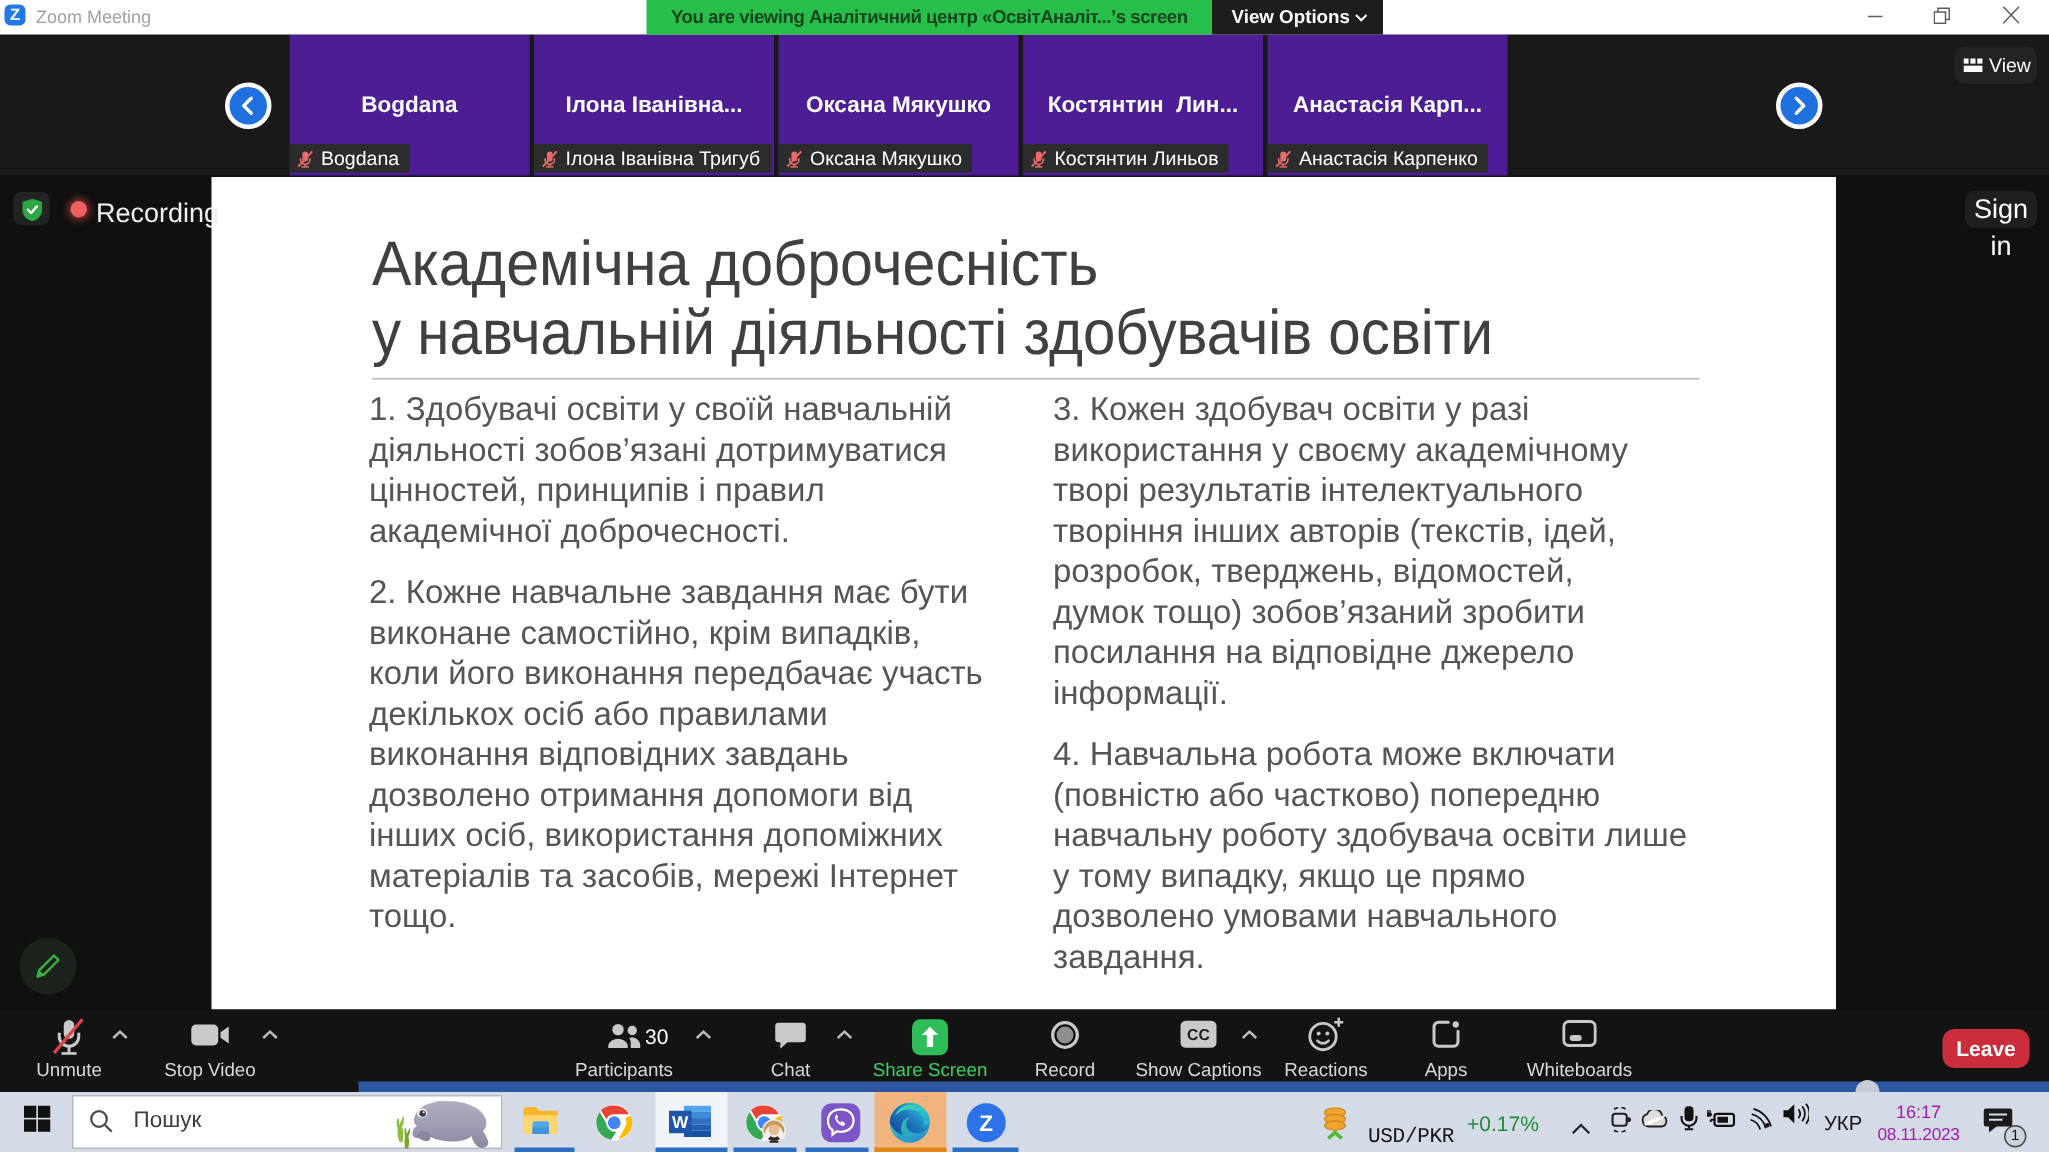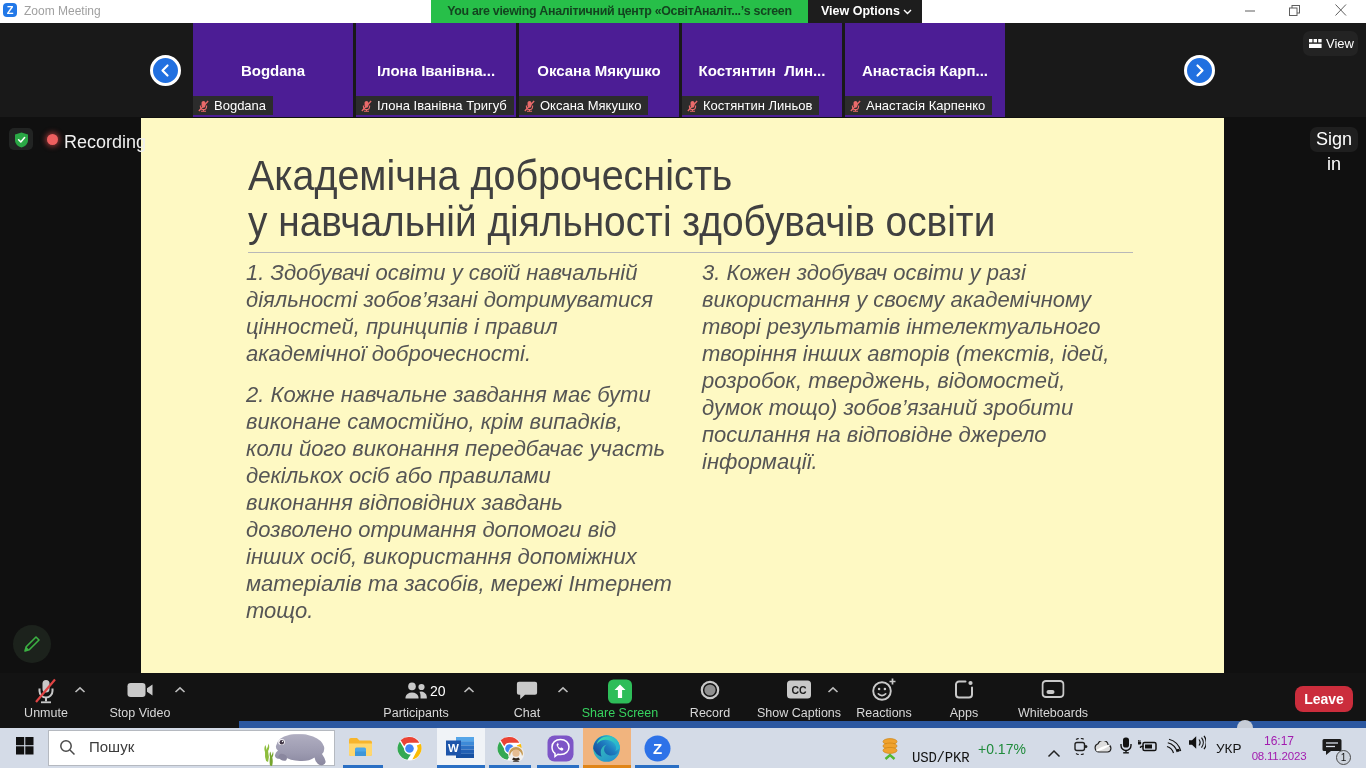--- a/index.html
+++ b/index.html
@@ -30,41 +30,41 @@
   .navbtn { position:absolute; width:31px; height:31px; border-radius:50%; background:#2170e0;
     border:3px solid #fff; }
   .navbtn svg { position:absolute; left:5px; top:5px; }
   #viewbtn { left:1303px; top:8px; width:55px; height:25px; background:#232323; border-radius:7px;
     color:#fff; font-size:13px; line-height:25px; }
   #viewbtn svg { position:absolute; left:6px; top:6px; }
   #viewbtn span { position:absolute; left:23px; }
 
   
   #main { left:0; top:117px; width:1366px; height:556px; background:#101010; }
-  #slide { left:141px; top:1px; width:1083px; height:555px; background:#fef9c3; }
+  #slide { left:141px; top:1px; width:1083px; height:555px; background:#ffffff; }
   #recbadge { left:9px; top:11px; width:24px; height:22px; background:#222423; border-radius:5px; }
   #recbadge svg { position:absolute; left:4.5px; top:3.5px; }
   #recdot { left:47px; top:17px; width:11px; height:11px; border-radius:50%; background:#ee5f5f;
     box-shadow:0 0 5px 2px rgba(235,80,80,.5); }
   #rectext { left:64px; top:15px; font-size:18px; color:#f0f0f0; }
   #signin { left:1310px; top:10px; width:48px; height:25px; background:#1f1f1f; border-radius:7px;
     color:#fff; font-size:18px; text-align:center; line-height:25px; }
   #pencil { left:13px; top:508px; width:38px; height:38px; border-radius:50%; background:#1c221c; }
   #pencil svg { position:absolute; left:9px; top:9px; }
 
   
   #slidetitle { left:107px; top:35px; font-size:42px; line-height:46px; color:#404040;
     white-space:nowrap; }
   #slidetitle span { display:inline-block; transform-origin:0 0; }
   #rule { left:107px; top:134px; width:885px; height:1px; background:#b8b8b8; }
   .col { position:absolute; top:140.5px; font-size:22px; line-height:27px; color:#555555;
     white-space:nowrap; }
   #col1 { left:105px; }
   #col2 { left:561px; }
-  .col p { margin-bottom:14px;font-style:italic; }
+  .col p { margin-bottom:14px; }
 
   
   #toolbar { left:0; top:673px; width:1366px; height:55px; background:#131313; }
   .titem { position:absolute; top:0; height:55px; }
   .ticn { position:absolute; top:7px; left:50%; transform:translateX(-50%); }
   .tlab { position:absolute; top:33px; left:50%; transform:translateX(-50%); color:#d8d8d8;
     font-size:12.5px; white-space:nowrap; }
   .caret { position:absolute; top:13px; }
   #bluestrip { left:239px; top:720.5px; width:1127px; height:7.5px; background:#2b57a0; }
   #graybump { left:1237px; top:720px; width:16px; height:16px; border-radius:50%; background:#c6ccd6; }
@@ -91,20 +91,21 @@
   <div class="abs" id="main">
     <div class="abs" id="slide">
       <div class="abs" id="slidetitle"><span style="transform:scaleX(.9395)">Академічна доброчесність</span><br><span style="transform:scaleX(.9247)">у навчальній діяльності здобувачів освіти</span></div>
       <div class="abs" id="rule"></div>
       <div class="col" id="col1">
         <p>1. Здобувачі освіти у своїй навчальній<br>діяльності зобов’язані дотримуватися<br>цінностей, принципів і правил<br>академічної доброчесності.</p>
         <p>2. Кожне навчальне завдання має бути<br>виконане самостійно, крім випадків,<br>коли його виконання передбачає участь<br>декількох осіб або правилами<br>виконання відповідних завдань<br>дозволено отримання допомоги від<br>інших осіб, використання допоміжних<br>матеріалів та засобів, мережі Інтернет<br>тощо.</p>
       </div>
       <div class="col" id="col2">
         <p>3. Кожен здобувач освіти у разі<br>використання у своєму академічному<br>творі результатів інтелектуального<br>творіння інших авторів (текстів, ідей,<br>розробок, тверджень, відомостей,<br>думок тощо) зобов’язаний зробити<br>посилання на відповідне джерело<br>інформації.</p>
+        <p>4. Навчальна робота може включати<br>(повністю або частково) попередню<br>навчальну роботу здобувача освіти лише<br>у тому випадку, якщо це прямо<br>дозволено умовами навчального<br>завдання.</p>
       </div>
     </div>
     <div class="abs" id="recbadge">
         <svg width="15" height="16" viewBox="0 0 15 16">
           <path d="M7.5 0.5 L14 2.5 V8 C14 12 11 14.5 7.5 15.5 C4 14.5 1 12 1 8 V2.5 Z" fill="#2aa845"></path>
           <path d="M4.6 7.8 L6.8 10 L10.6 5.6" fill="none" stroke="#fff" stroke-width="1.6" stroke-linecap="round" stroke-linejoin="round"></path>
         </svg>
       </div>
     <div class="abs" id="recdot"></div>
     <div class="abs" id="rectext">Recording</div>
@@ -311,21 +312,21 @@
       </svg>
       <svg class="caret" style="left: 463px; position: absolute;" width="12" height="8" viewBox="0 0 12 8">
         <path d="M1.5 6 L6 1.8 L10.5 6" fill="none" stroke="#bdbdbd" stroke-width="1.6"></path>
       </svg>
       <svg class="caret" style="left: 557px; position: absolute;" width="12" height="8" viewBox="0 0 12 8">
         <path d="M1.5 6 L6 1.8 L10.5 6" fill="none" stroke="#bdbdbd" stroke-width="1.6"></path>
       </svg>
       <svg class="caret" style="left: 827px; position: absolute;" width="12" height="8" viewBox="0 0 12 8">
         <path d="M1.5 6 L6 1.8 L10.5 6" fill="none" stroke="#bdbdbd" stroke-width="1.6"></path>
       </svg>
-      <div class="abs" style="left: 430px; top: 10px; color: rgb(255, 255, 255); font-size: 14px;">20</div>
+      <div class="abs" style="left: 430px; top: 10px; color: rgb(255, 255, 255); font-size: 14px;">30</div>
     </div>
   <div class="abs" id="bluestrip"></div>
   <div class="abs" id="graybump"></div>
   <div class="abs" id="leave">Leave</div>
 
   <div class="abs" id="taskbar">
     <svg class="abs" style="left:16px;top:9px" width="18" height="18" viewBox="0 0 18 18">
         <g fill="#111">
           <rect x="0" y="0" width="8.2" height="8.2"></rect>
           <rect x="9.3" y="0" width="8.2" height="8.2"></rect>

